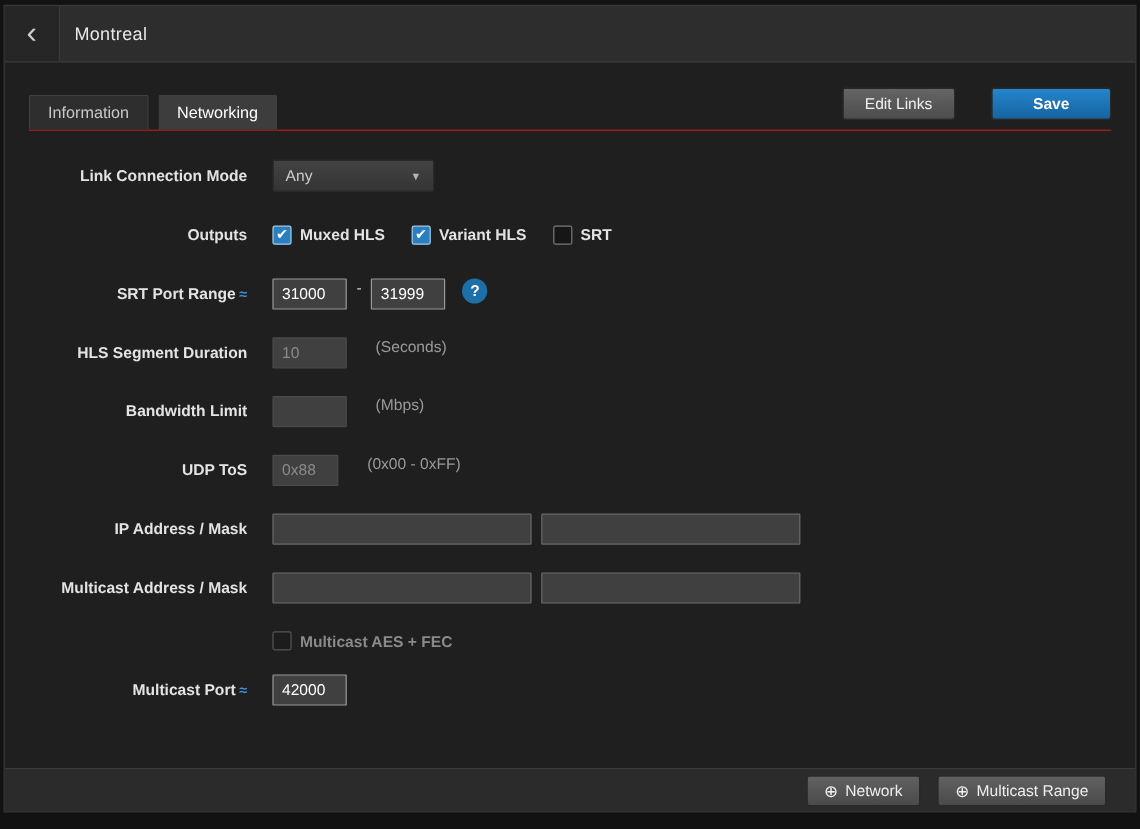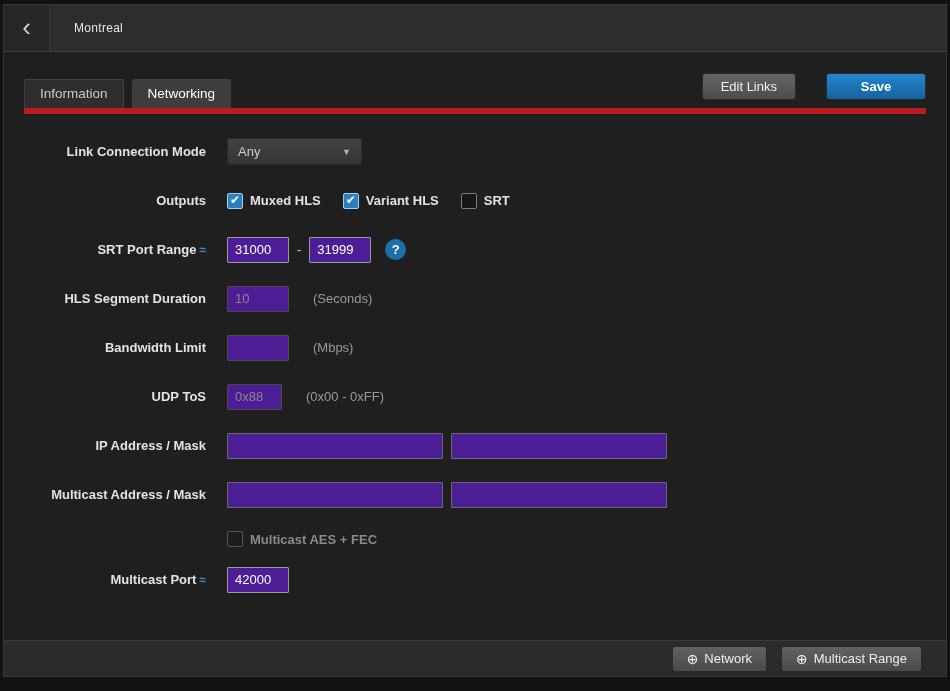--- a/index.html
+++ b/index.html
@@ -7,49 +7,49 @@
     font-family:"Liberation Sans","DejaVu Sans",sans-serif; }
   .page { position:absolute; left:3px; top:4px; width:944px; height:673px;
     background:#1f1f1f; border:1px solid #383838; display:flex; flex-direction:column; }
 
   
   .header { height:47px; background:#2d2d2d; border-bottom:1px solid #3d3d3d;
     display:flex; align-items:center; flex-shrink:0; }
   .back-btn { width:46px; height:100%; background:#262626; border-right:1px solid #3a3a3a;
     display:flex; align-items:center; justify-content:center; cursor:pointer; }
   .back-btn span { color:#cfcfcf; font-size:26px; line-height:1; margin-top:-3px; }
-  .page-title { color:#e8e8e8; font-size:12px; margin-left:24px; letter-spacing:.3px; }
+  .page-title { color:#e8e8e8; font-size:15px; margin-left:12px; letter-spacing:.3px; }
 
   
   .tabbar { margin:21px 20px 0 20px; display:flex; align-items:flex-end;
-    border-bottom:6px solid #b91c1c; position:relative;justify-content:center; }
+    border-bottom:1px solid #b91c1c; position:relative;justify-content:center; }
   .tab { padding:6px 15px 7px 15px; font-size:13.5px; color:#c9c9c9; background:#2e2e2e;
     border:1px solid #404040; border-bottom:none; margin-right:8px; cursor:pointer;
     border-radius:2px 2px 0 0; }
   .tab.active { background:#3d3d3d; color:#ffffff; }
   .tab-actions { margin-left:auto; display:flex; gap:30px; padding-bottom:8px; }
   .btn { height:27px; padding:0 18px; font-size:13px; border-radius:3px; cursor:pointer;
     display:flex; align-items:center; justify-content:center; border:1px solid #2a2a2a; }
   .btn-gray { background:linear-gradient(#656565,#4c4c4c); color:#f0f0f0; }
   .btn-blue { background:linear-gradient(#2585cc,#15639f); color:#ffffff; min-width:100px;font-weight:bold; }
 
   
   .content { padding:24px 20px 0 20px; flex:1; }
   .row { display:flex; align-items:center; margin-bottom:22px; min-height:27px; }
   .label-cell { width:182px; flex-shrink:0; text-align:right; font-size:13px;
     font-weight:bold; color:#e3e3e3; }
   .req { color:#3f8fd4; font-size:12px; margin-left:3px; }
-  .control-cell { margin-left:21px; display:flex; align-items:center; gap:8px; }
+  .control-cell { margin-left:21px; display:flex; gap:8px; }
 
   .select { width:135px; height:27px; background:linear-gradient(#434343,#343434);
     border:1px solid #2a2a2a; border-radius:2px; display:flex; align-items:center;
     padding:0 10px; cursor:pointer; color:#cccccc; font-size:13px; }
   .select .caret { margin-left:auto; font-size:9px; color:#b5b5b5; }
 
-  input.tin { background:#4c1d95; border:1px solid #999999; border-radius:1px;
+  input.tin { background:#404040; border:1px solid #999999; border-radius:1px;
     color:#ffffff; font-size:13px; padding:0 7px; height:26px; outline:none;
     font-family:"Liberation Sans","DejaVu Sans",sans-serif; }
   input.tin.dim { border-color:#4a4a4a; color:#8a8a8a; }
   input.tin.wide { width:216px; border-color:#6a6a6a; }
   .w60 { width:62px; } .w55 { width:55px; }
   .sep { color:#cfcfcf; font-size:13px; }
   .hint { color:#9a9a9a; font-size:13px; margin-left:16px; }
 
   .cb-wrap { display:flex; align-items:center; gap:7px; cursor:pointer; }
   .cb { width:16px; height:16px; border:1px solid #7a7a7a; background:#161616;

